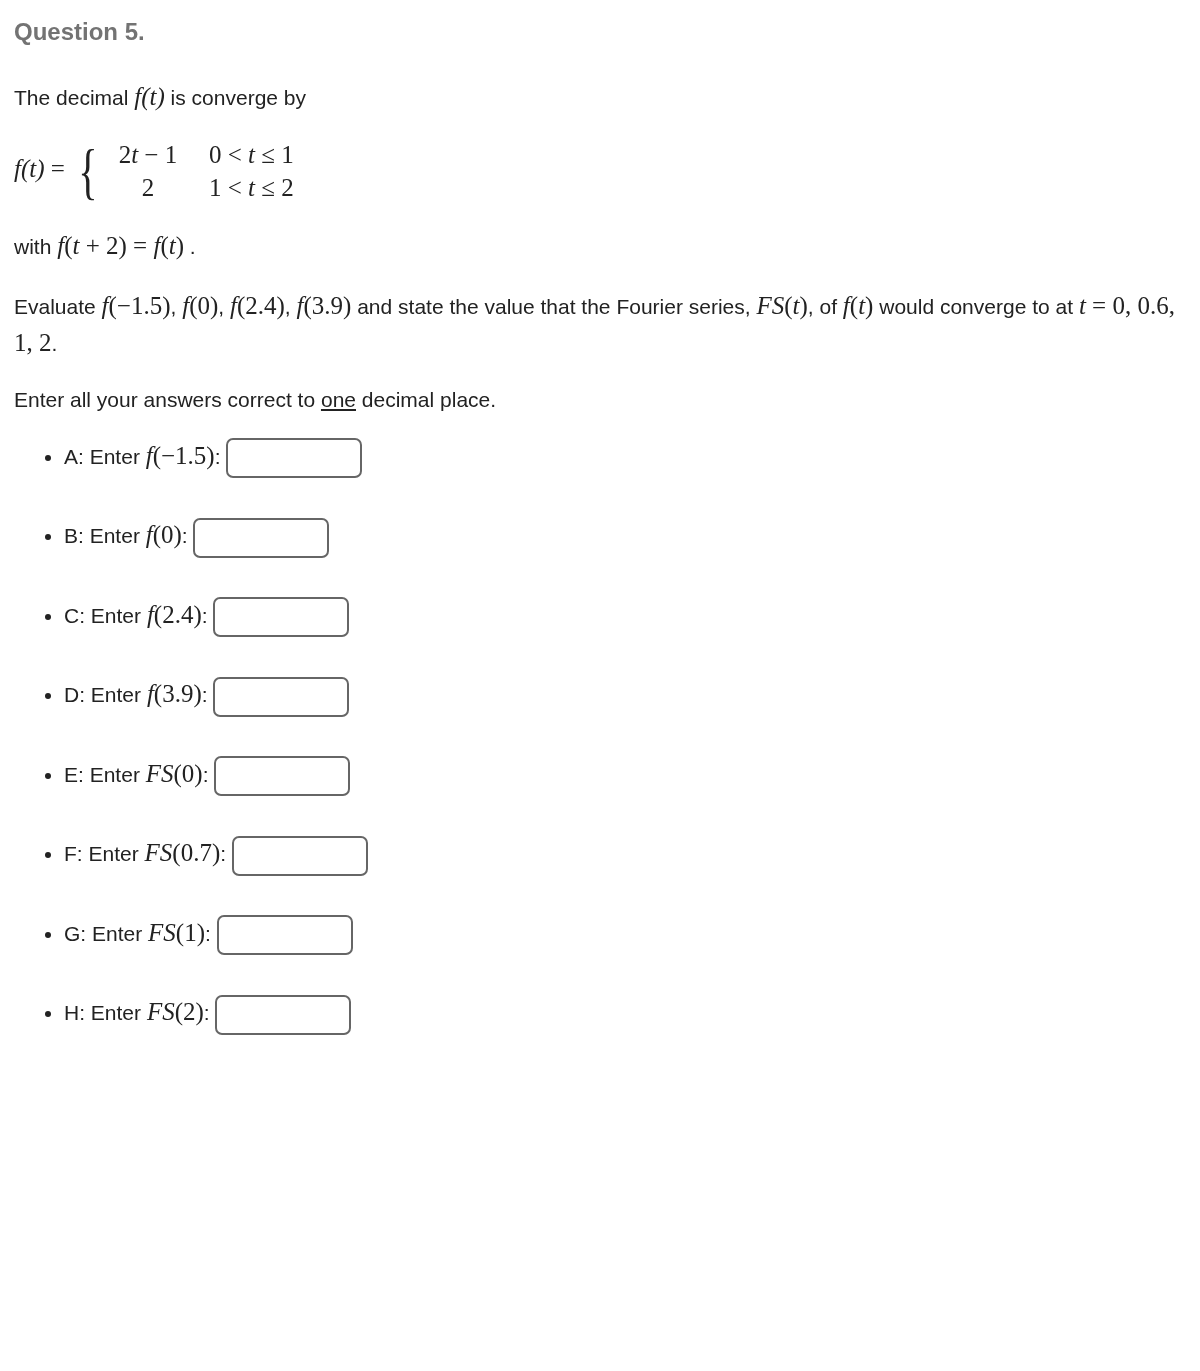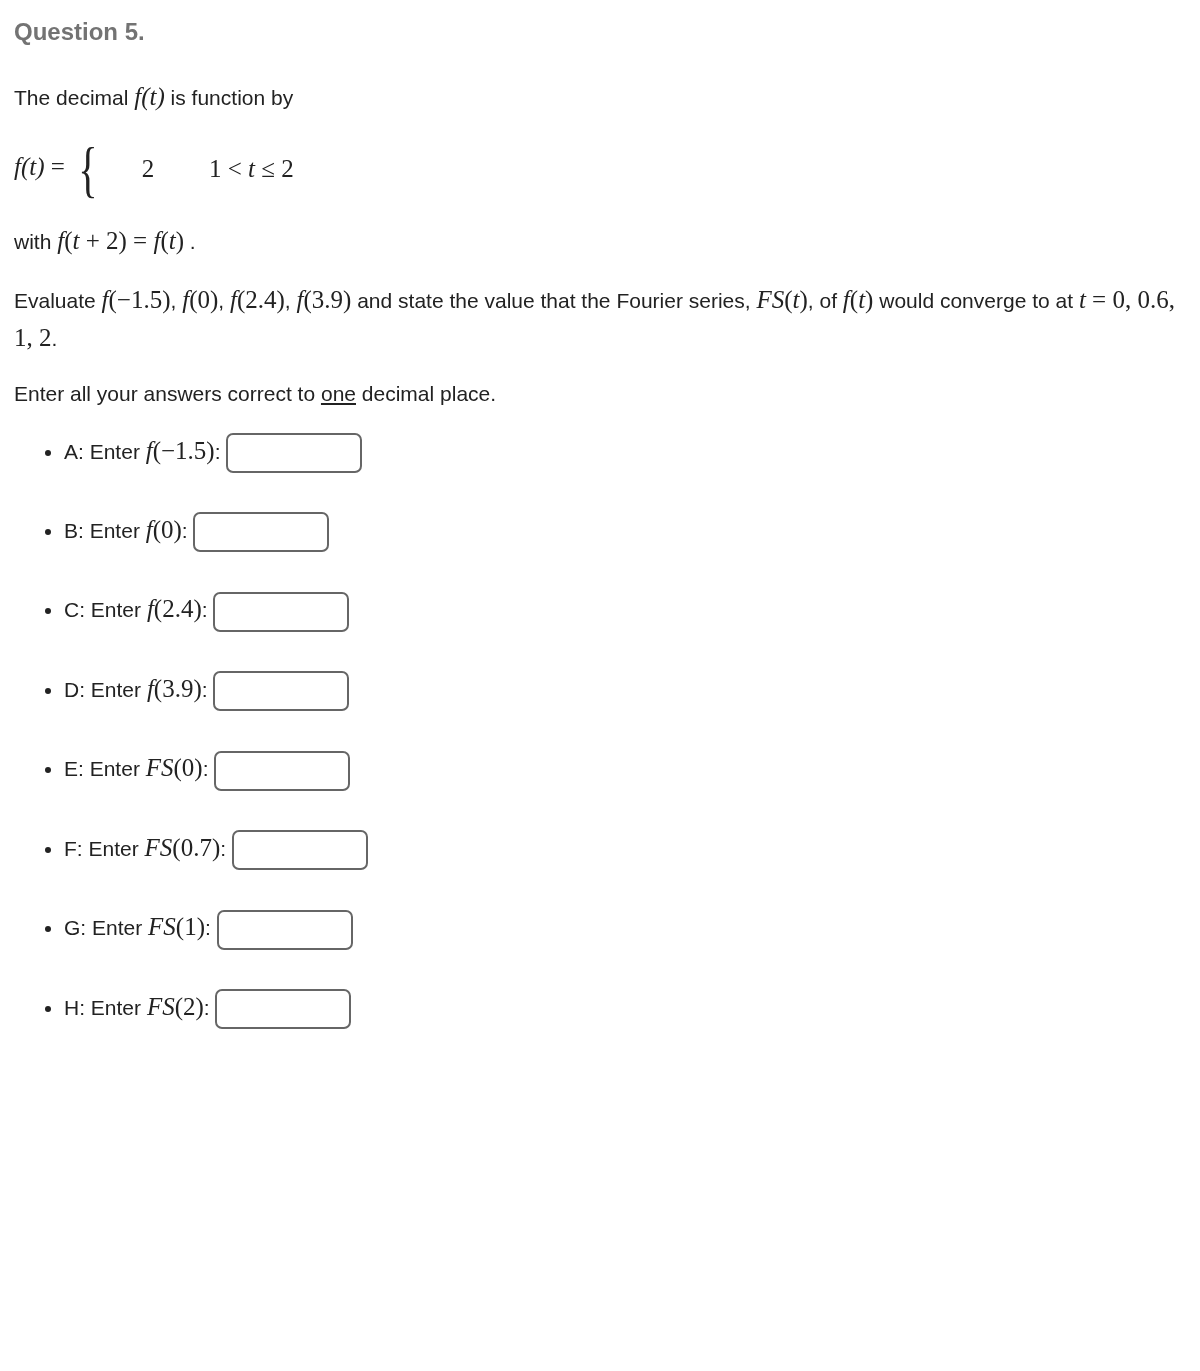--- a/index.html
+++ b/index.html
@@ -78,28 +78,32 @@
   .underline {
     text-decoration: underline;
   }
 </style>
 </head>
 <body>
 
 <div class="question-title">Question 5.</div>
 
 <div class="para">
-  <span>The decimal </span><span class="math-i">f(t)</span><span> is function by</span>
+  <span>The decimal </span><span class="math-i">f(t)</span><span> is converge by</span>
 </div>
 
 <div class="para">
   <span class="math-i">f(t)</span><span class="math-r"> = </span>
   <span class="piecewise">
     <span class="brace">{</span>
     <span class="piece-rows">
+      <span class="piece-row">
+        <span class="piece-expr"><span class="math-r">2</span><span class="math-i">t</span><span class="math-r"> − 1</span></span>
+        <span class="piece-cond math-r"><span class="math-r">0 &lt; </span><span class="math-i">t</span><span class="math-r"> ≤ 1</span></span>
+      </span>
       <span class="piece-row">
         <span class="piece-expr math-r">2</span>
         <span class="piece-cond"><span class="math-r">1 &lt; </span><span class="math-i">t</span><span class="math-r"> ≤ 2</span></span>
       </span>
     </span>
   </span>
 </div>
 
 <div class="para">
   <span>with </span><span class="math-i">f</span><span class="math-r">(</span><span class="math-i">t</span><span class="math-r"> + 2) = </span><span class="math-i">f</span><span class="math-r">(</span><span class="math-i">t</span><span class="math-r">)</span><span> .</span>

